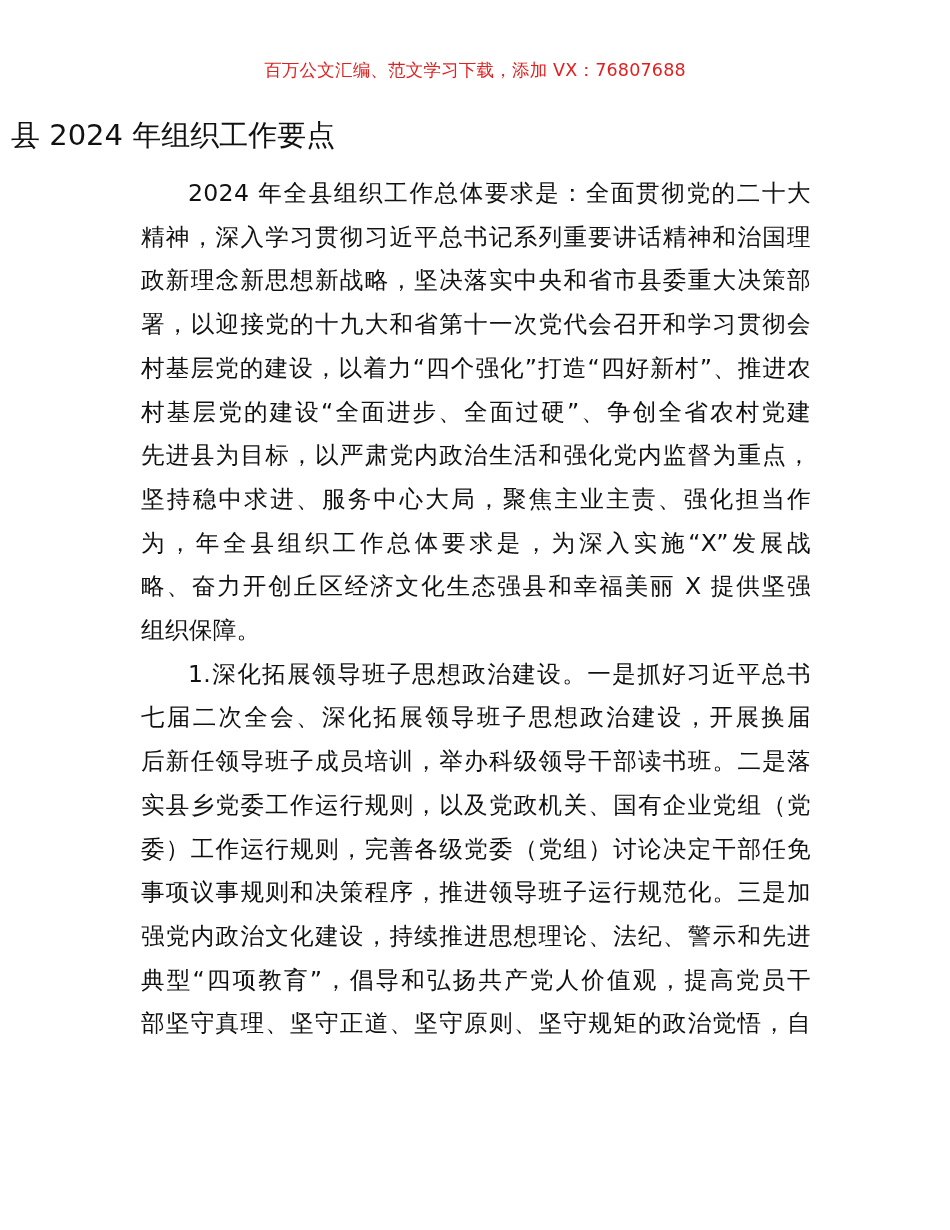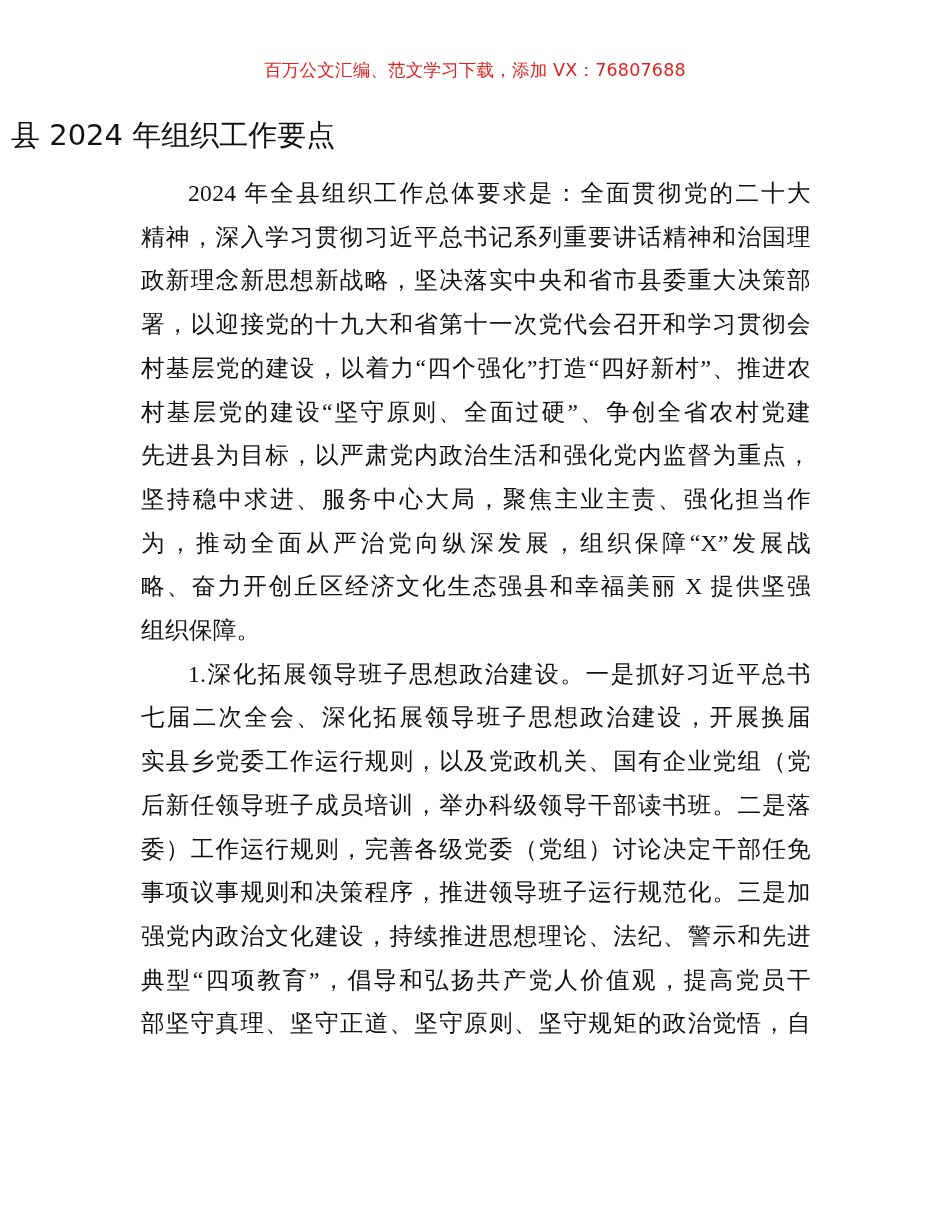--- a/index.html
+++ b/index.html
@@ -6,48 +6,48 @@
   body { width: 950px; height: 1230px; position: relative; overflow: hidden;
          font-family: "DejaVu Sans", "Liberation Sans", sans-serif; color: #111; }
   .watermark { position: absolute; top: 58px; left: 0; width: 950px; text-align: center;
                font-size: 17.5px; line-height: 24px; color: #e0201f; letter-spacing: 0.2px; }
   .title { position: absolute; top: 113px; left: 11px; width: 950px; 
            font-size: 29px; line-height: 44px; color: #111; }
   .body { position: absolute; top: 172px; left: 141px; width: 670px; }
   .para { margin: 0; font-size: 23.6px; line-height: 43.7px; text-align: justify;
           text-indent: 47px; letter-spacing: 0.3px; }
   .para + .para { margin-top: 0; }
-  .line { display: block; white-space: nowrap; text-align-last: justify; font-family: Liberation Serif, serif; }
+  .line { display: block; white-space: nowrap; text-align-last: justify; }
   .line.last { text-align-last: left; }
   .first { padding-left: 47px; }
 </style>
 </head>
 <body>
 
 <div class="watermark">百万公文汇编、范文学习下载，添加 VX：76807688</div>
 <div class="title">县 2024 年组织工作要点</div>
 
 <div class="body">
   <p class="para" style="text-indent:0">
     <span class="line first">2024 年全县组织工作总体要求是：全面贯彻党的二十大</span>
     <span class="line">精神，深入学习贯彻习近平总书记系列重要讲话精神和治国理</span>
     <span class="line">政新理念新思想新战略，坚决落实中央和省市县委重大决策部</span>
     <span class="line">署，以迎接党的十九大和省第十一次党代会召开和学习贯彻会</span>
     <span class="line">村基层党的建设，以着力“四个强化”打造“四好新村”、推进农</span>
-    <span class="line">村基层党的建设“坚守原则、全面过硬”、争创全省农村党建</span>
+    <span class="line">村基层党的建设“全面进步、全面过硬”、争创全省农村党建</span>
     <span class="line">先进县为目标，以严肃党内政治生活和强化党内监督为重点，</span>
     <span class="line">坚持稳中求进、服务中心大局，聚焦主业主责、强化担当作</span>
-    <span class="line">为，推动全面从严治党向纵深发展，组织保障“X”发展战</span>
+    <span class="line">为，年全县组织工作总体要求是，为深入实施“X”发展战</span>
     <span class="line">略、奋力开创丘区经济文化生态强县和幸福美丽 X 提供坚强</span>
     <span class="line last">组织保障。</span>
   </p>
   <p class="para" style="text-indent:0">
     <span class="line first">1.深化拓展领导班子思想政治建设。一是抓好习近平总书</span>
     <span class="line">七届二次全会、深化拓展领导班子思想政治建设，开展换届</span>
+    <span class="line">后新任领导班子成员培训，举办科级领导干部读书班。二是落</span>
     <span class="line">实县乡党委工作运行规则，以及党政机关、国有企业党组（党</span>
-    <span class="line">后新任领导班子成员培训，举办科级领导干部读书班。二是落</span>
     <span class="line">委）工作运行规则，完善各级党委（党组）讨论决定干部任免</span>
     <span class="line">事项议事规则和决策程序，推进领导班子运行规范化。三是加</span>
     <span class="line">强党内政治文化建设，持续推进思想理论、法纪、警示和先进</span>
     <span class="line">典型“四项教育”，倡导和弘扬共产党人价值观，提高党员干</span>
     <span class="line">部坚守真理、坚守正道、坚守原则、坚守规矩的政治觉悟，自</span>
   </p>
 </div>
 
 </body></html>

